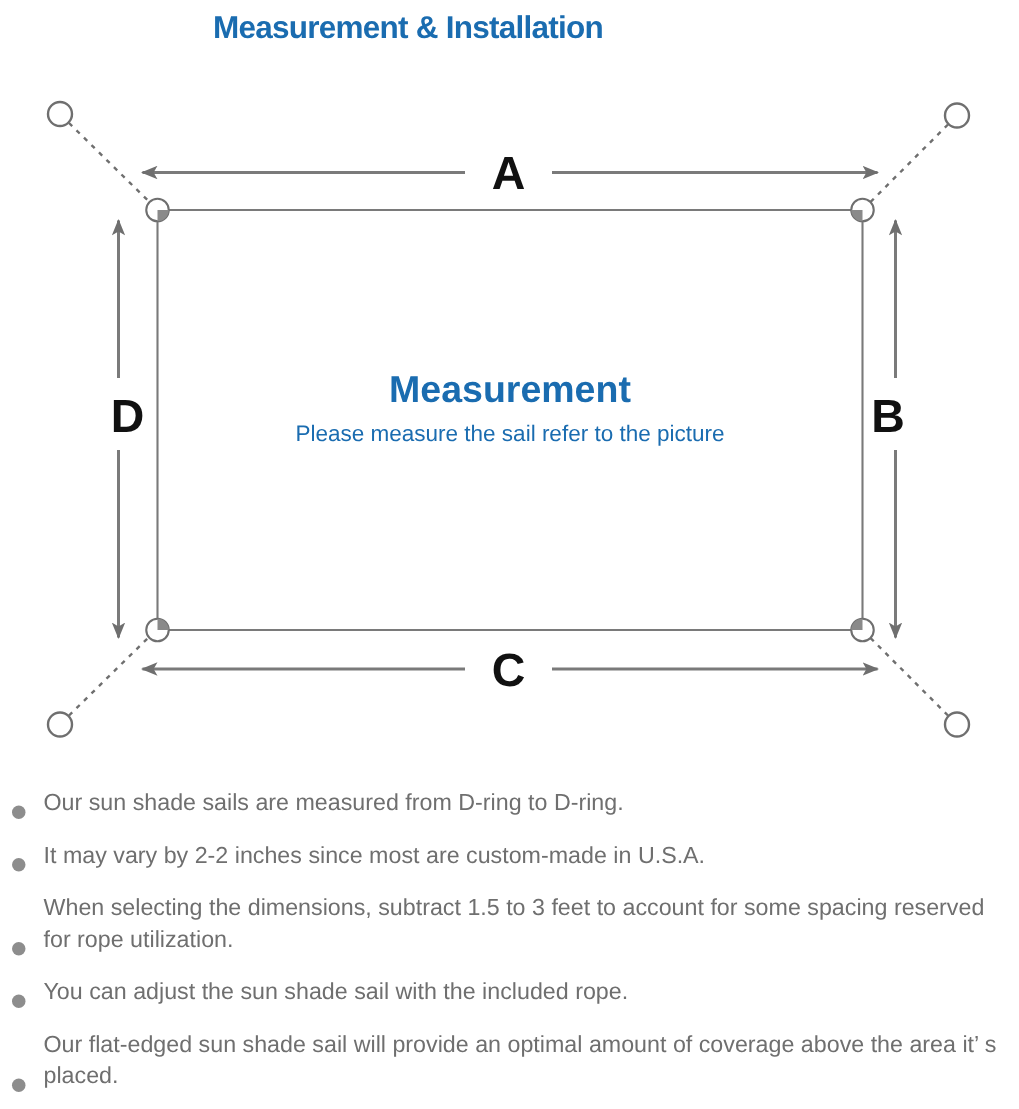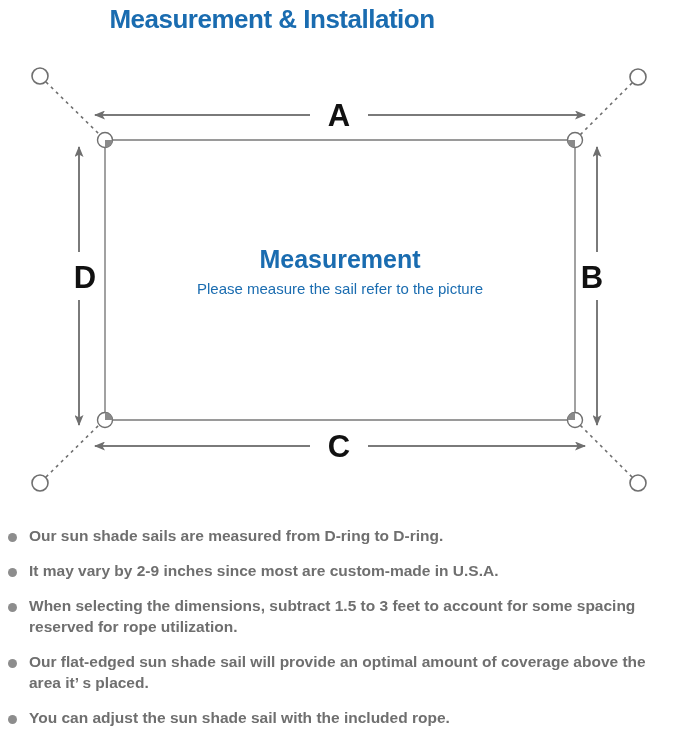--- a/index.html
+++ b/index.html
@@ -14,21 +14,21 @@
     font-family: "Liberation Sans", sans-serif;
     color: #6b6b6b;
     overflow: hidden;
   }
   #page-title {
     position: absolute;
     top: 0px;
     left: 0;
     width: 544px;
     text-align: center;
-    font-size: 26px;
+    font-size: 21px;
     font-weight: bold;
     color: #1a6cb0;
     letter-spacing: -0.5px;
     line-height: 38px;
   }
   #diagram {
     position: absolute;
     top: 44px;
     left: 0;
     width: 679px;
@@ -81,24 +81,23 @@
     fill: #8a8a8a;
   }
   #notes {
     position: absolute;
     top: 525px;
     left: 0;
     width: 679px;
   }
   .note-row {
     display: flex;
-    align-items: flex-start;
+    align-items: flex-end;
     margin-bottom: 14px;
     padding-left: 8px;
-    font-weight: bold;
   }
   .note-bullet {
     width: 9px;
     height: 9px;
     border-radius: 50%;
     background: #8d8d8d;
     flex: 0 0 auto;
     margin-top: 8px;
     margin-right: 12px;
   }
@@ -187,27 +186,27 @@
   </svg>
 </div>
 
 <div id="notes">
   <div class="note-row">
     <span class="note-bullet"></span>
     <span class="note-text">Our sun shade sails are measured from D-ring to D-ring.</span>
   </div>
   <div class="note-row">
     <span class="note-bullet"></span>
-    <span class="note-text">It may vary by 2-9 inches since most are custom-made in U.S.A.</span>
+    <span class="note-text">It may vary by 2-2 inches since most are custom-made in U.S.A.</span>
   </div>
   <div class="note-row">
     <span class="note-bullet"></span>
     <span class="note-text">When selecting the dimensions, subtract 1.5 to 3 feet to account for some spacing reserved for rope utilization.</span>
   </div>
   <div class="note-row">
     <span class="note-bullet"></span>
+    <span class="note-text">You can adjust the sun shade sail with the included rope.</span>
+  </div>
+  <div class="note-row">
+    <span class="note-bullet"></span>
     <span class="note-text">Our flat-edged sun shade sail will provide an optimal amount of coverage above the area it’ s placed.</span>
   </div>
-  <div class="note-row">
-    <span class="note-bullet"></span>
-    <span class="note-text">You can adjust the sun shade sail with the included rope.</span>
-  </div>
 </div>
 
 </body></html>

